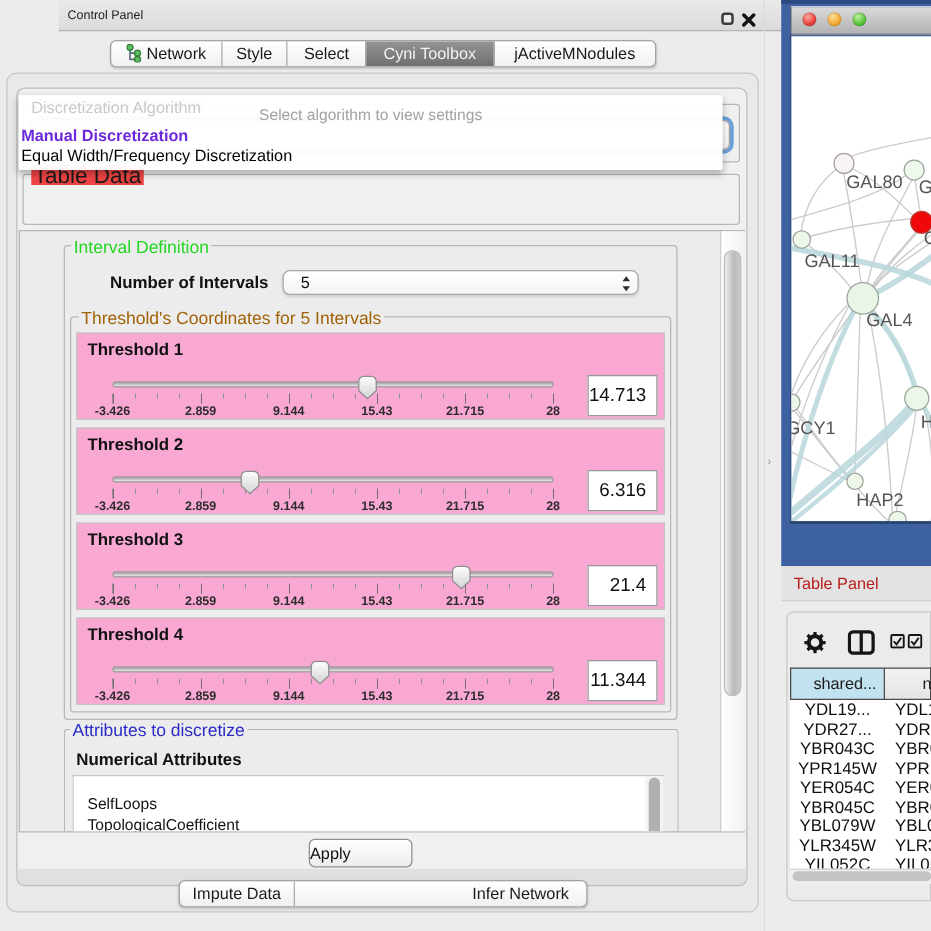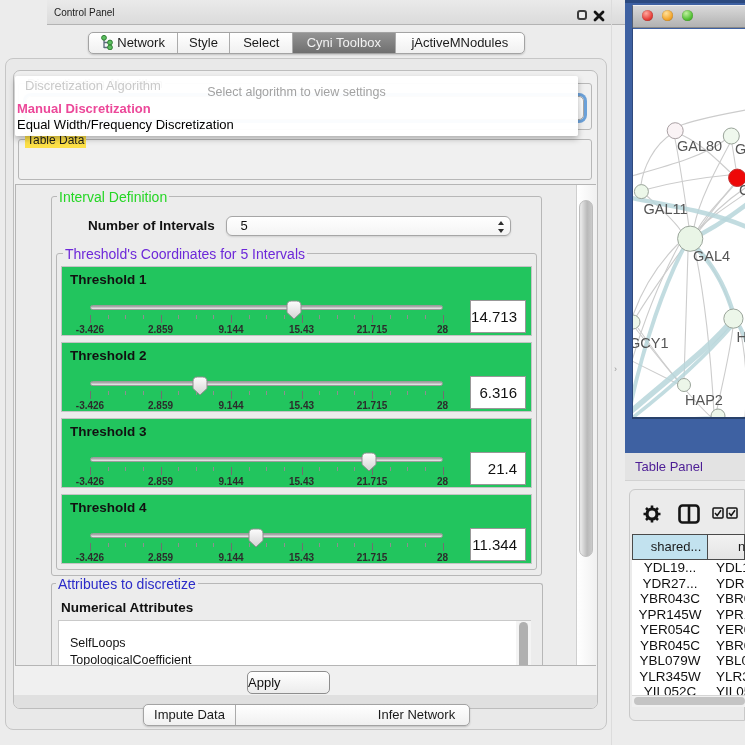--- a/index.html
+++ b/index.html
@@ -35,21 +35,21 @@
 
 
 .combo { background:linear-gradient(#ffffff,#f4f4f4); border:1px solid #a6a6a6; box-shadow:0 1px 2px rgba(0,0,0,0.12);
   border-radius:6px; font-size:13px; color:#111; }
 .arr-up { position:absolute; width:0; height:0; border-left:3.5px solid transparent;
   border-right:3.5px solid transparent; border-bottom:4.5px solid #2e2e2e; }
 .arr-dn { position:absolute; width:0; height:0; border-left:3.5px solid transparent;
   border-right:3.5px solid transparent; border-top:4.5px solid #2e2e2e; }
 
 
-.trow { left:45px; width:471px; height:70px; background:#22c55e; border:1px solid #c4c4c4; }
+.trow { left:45px; width:471px; height:70px; background:#f9a8d4; border:1px solid #c4c4c4; }
 .tlabel { position:absolute; left:8px; top:5px; font-size:13.5px; font-weight:bold; color:#111; }
 .track { position:absolute; left:28px; top:37.5px; width:353px; height:5px;
   background:linear-gradient(#9b9b9b,#ededed); border:1px solid #9c9c9c; border-radius:3px; }
 .tickmin { position:absolute; left:28px; top:48px; width:354px; height:4px;
   background:repeating-linear-gradient(to right,#8f8f8f 0 1px,transparent 1px 17.625px); }
 .tickmaj { position:absolute; left:28px; top:48px; width:354px; height:8px;
   background:repeating-linear-gradient(to right,#6f6f6f 0 1px,transparent 1px 70.5px); }
 .tlab { position:absolute; top:57px; width:60px; text-align:center;
   font-size:10px; font-weight:bold; color:#2c2c2c; }
 .thumb { position:absolute; top:33px; }
@@ -60,21 +60,21 @@
 
 #bluebg { left:625px; top:0; width:120px; height:453px; background:#3e61a2; }
 #bluetop { left:625px; top:0; width:120px; height:3px; background:#2c4a80; }
 #netwin-title { left:632px; top:5px; width:113px; height:23px;
   background:linear-gradient(#d9d9d9,#b2b2b2); border-top:1px solid #efefef;
   border-left:1px solid #8f8f8f; border-bottom:1px solid #888; }
 .tl { position:absolute; top:4px; width:11px; height:11px; border-radius:50%; }
 #canvas { left:633px; top:29px; width:112px; height:388px; background:#ffffff; overflow:hidden; }
 #netwin-bot { left:632px; top:417px; width:113px; height:2px; background:#28416b; }
 #tp-bar { left:625px; top:453px; width:120px; height:28px; background:#e3e3e3;
-  border-bottom:1px solid #d2d2d2; font-size:13px; color:#4c1d95; line-height:28px; padding-left:10px; }
+  border-bottom:1px solid #d2d2d2; font-size:13px; color:#b91c1c; line-height:28px; padding-left:10px; }
 #tpanel { left:629px; top:489px; width:116px; height:232px; background:#ebebeb;
   border:1px solid #c9c9c9; border-radius:6px 0 0 6px; }
 .th1 { left:632px; top:534px; width:76px; height:26px; background:#c2e2ef;
   border:1px solid #4a4a4a; font-size:13px; color:#1b1b1b; text-align:center; text-indent:12px; line-height:24px; }
 .th2 { left:708px; top:534px; width:37px; height:26px; background:linear-gradient(#f2f2f2,#e4e4e4);
   border:1px solid #4a4a4a; border-left:none; font-size:13px; color:#1b1b1b; line-height:24px; padding-left:30px; }
 .trows { left:632px; top:560px; width:113px; height:135px; background:#fff;
   font-size:13.5px; color:#101010; overflow:hidden; }
 .trows .r { height:15.55px; line-height:15.55px; white-space:nowrap; }
 .trows .c1 { display:inline-block; width:76px; text-align:center; }
@@ -115,36 +115,36 @@
     <span class="tab" style="width:105px">Infer Network</span>
   </div>
 
   <div class="abs gbox" style="left:18px;top:83px;width:574px;height:47px;background:#f0f0f0">
     <span class="gt" style="left:6px;background:#f0f0f0;color:#222;font-size:13px">Discretization Algorithm</span>
   </div>
   <div class="abs combo" style="left:26px;top:96px;width:558px;height:24px;border-radius:5px;
        box-shadow:0 0 0 3px rgba(92,152,214,0.9)"></div>
 
   <div class="abs gbox" style="left:18px;top:139px;width:574px;height:41px">
-    <span class="gt" style="left:6px;background:#fde047;color:#1a1a1a;font-size:12px">Table Data</span>
+    <span class="gt" style="left:6px;background:#ef4444;color:#1a1a1a;font-size:18px">Table Data</span>
   </div>
 
   <div class="abs" id="scrollpane" style="left:15px;top:184px;width:581px;height:482px;
        border:1px solid #b5b5b5;background:#ececec;overflow:hidden">
 
     <div class="abs gbox" style="left:35px;top:11px;width:491px;height:380px">
       <span class="gt" style="left:5px;background:#ececec;color:#25d625">Interval Definition</span>
     </div>
     <div class="abs" style="left:72px;top:33px;font-size:13.5px;font-weight:bold;color:#111">Number of Intervals</div>
     <div class="abs combo" style="left:209.5px;top:31px;width:285px;height:20px;line-height:18px;padding-left:14px">5
       <i class="arr-up" style="left:271px;top:3.5px"></i><i class="arr-dn" style="left:271px;top:11.5px"></i>
     </div>
 
     <div class="abs gbox" style="left:40px;top:68px;width:481px;height:317px">
-      <span class="gt" style="left:6px;background:#ececec;color:#6d28d9">Threshold's Coordinates for 5 Intervals</span>
+      <span class="gt" style="left:6px;background:#ececec;color:#a16207">Threshold's Coordinates for 5 Intervals</span>
     </div>
 
     <div class="abs trow" style="top:81px">
       <span class="tlabel">Threshold 1</span>
       <div class="track"></div>
         <div class="tickmin"></div>
         <div class="tickmaj"></div>
       <span class="tlab" style="left:-2px">-3.426</span>
       <span class="tlab" style="left:68.5px">2.859</span>
       <span class="tlab" style="left:139px">9.144</span>
@@ -251,21 +251,21 @@
 
   <div class="abs" style="left:247px;top:671px;width:83px;height:23px;border:1px solid #8e8e8e;
        border-radius:5px;background:linear-gradient(#ffffff,#ececec);font-size:13px;color:#111;
        line-height:21px">Apply</div>
 
   <div class="abs" id="popup" style="left:15px;top:76px;width:563px;height:60px;
        background:rgba(255,255,255,0.97);
        box-shadow:0 3px 6px rgba(0,0,0,0.28);border-radius:2px">
     <div class="abs" style="left:10px;top:2px;font-size:13px;color:#c9c9c9">Discretization Algorithm</div>
     <div class="abs" style="left:0;top:9px;width:563px;text-align:center;font-size:12.5px;color:#a2a2a2">Select algorithm to view settings</div>
-    <div class="abs" style="left:2px;top:25px;font-size:13px;font-weight:bold;color:#ec4899">Manual Discretization</div>
+    <div class="abs" style="left:2px;top:25px;font-size:13px;font-weight:bold;color:#6d28d9">Manual Discretization</div>
     <div class="abs" style="left:2px;top:41px;font-size:13px;color:#000">Equal Width/Frequency Discretization</div>
   </div>
 
   <div class="abs" style="left:614px;top:364px;width:6px;height:9px;color:#9a9a9a;font-size:9px">›</div>
 
   <div class="abs" id="bluebg"></div>
   <div class="abs" style="left:611px;top:0;width:1px;height:745px;background:#dcdcdc"></div>
   <div class="abs" id="bluetop"></div>
   <div class="abs" id="netwin-title">
     <span class="tl" style="left:9px; background:radial-gradient(circle at 38% 30%,#ffa99e,#e6403a 60%,#ad2620);box-shadow:inset 0 0 1px rgba(0,0,0,.4)"></span>

